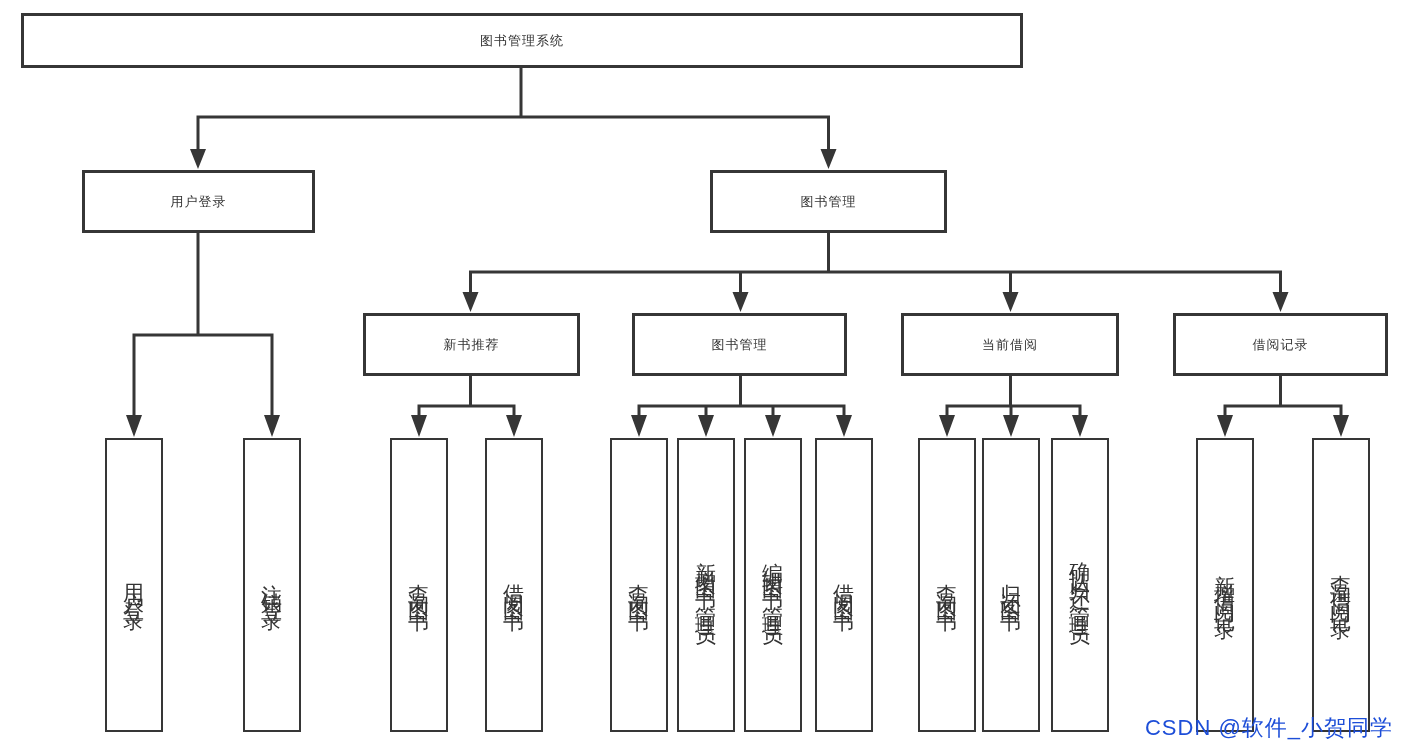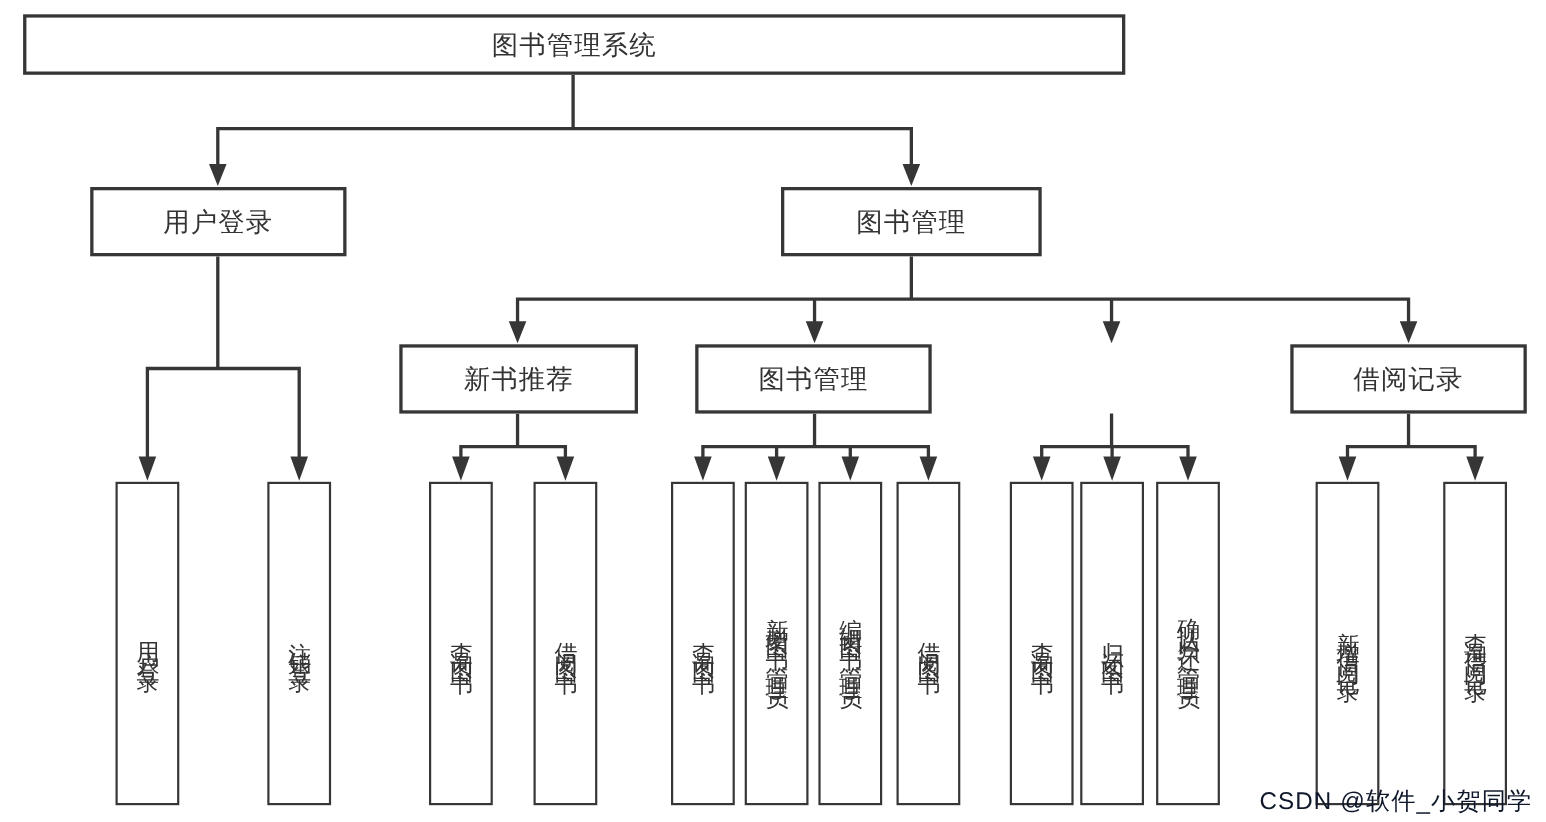--- a/index.html
+++ b/index.html
@@ -22,39 +22,39 @@
   }
   .node {
     position: absolute;
     box-sizing: border-box;
     border: 3px solid #363636;
     background: #ffffff;
     display: flex;
     align-items: center;
     justify-content: center;
     color: #333333;
-    font-size: 24px;
+    font-size: 13px;
     letter-spacing: 1px;
     text-align: center;
     white-space: nowrap;
   }
   .leaf {
     border-width: 2.5px;
     writing-mode: vertical-rl;
     text-orientation: mixed;
     font-size: 21px;
     letter-spacing: 9px;
     line-height: 1;
     white-space: nowrap;
   }
   .watermark {
     position: absolute;
     right: 12px;
     bottom: 4px;
-    color: #0f172a;
+    color: #1d4ed8;
     font-size: 22px;
     letter-spacing: 1px;
     pointer-events: none;
   }
 </style>
 </head>
 <body>
 
 <div class="stage">
 
@@ -92,20 +92,21 @@
     </g>
   </svg>
 
   <div class="node" style="left:21px; top:13px; width:1002px; height:55px;">图书管理系统</div>
 
   <div class="node" style="left:82px; top:170px; width:233px; height:63px;">用户登录</div>
   <div class="node" style="left:363px; top:313px; width:217px; height:63px;">新书推荐</div>
 
   <div class="node" style="left:710px; top:170px; width:237px; height:63px;">图书管理</div>
   <div class="node" style="left:632px; top:313px; width:215px; height:63px;">图书管理</div>
+  <div class="node" style="left:901px; top:313px; width:218px; height:63px;">当前借阅</div>
   <div class="node" style="left:1173px; top:313px; width:215px; height:63px;font-family:Liberation Mono, monospace;">借阅记录</div>
 
   <div class="node leaf" style="left:105px; top:438px; width:58px; height:294px;">用户登录</div>
   <div class="node leaf" style="left:243px; top:438px; width:58px; height:294px;">注销登录</div>
 
   <div class="node leaf" style="left:390px; top:438px; width:58px; height:294px;">查询图书</div>
   <div class="node leaf" style="left:485px; top:438px; width:58px; height:294px;">借阅图书</div>
 
   <div class="node leaf" style="left:610px; top:438px; width:58px; height:294px;">查询图书</div>
   <div class="node leaf" style="left:677px; top:438px; width:58px; height:294px;">新增图书（管理员）</div>

